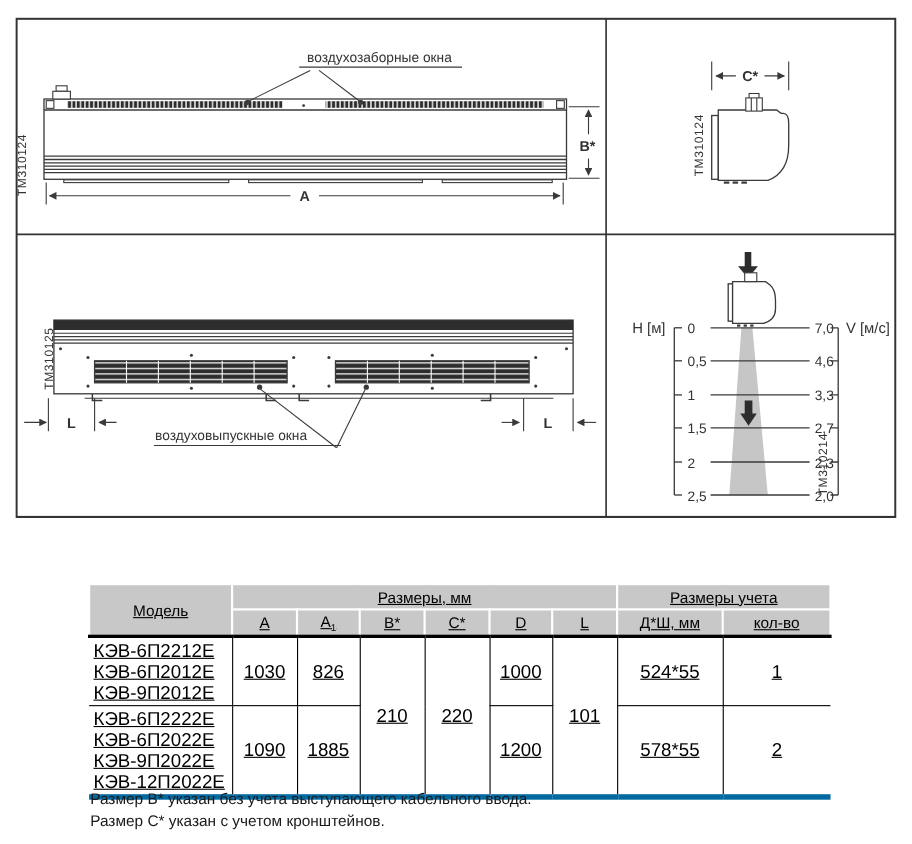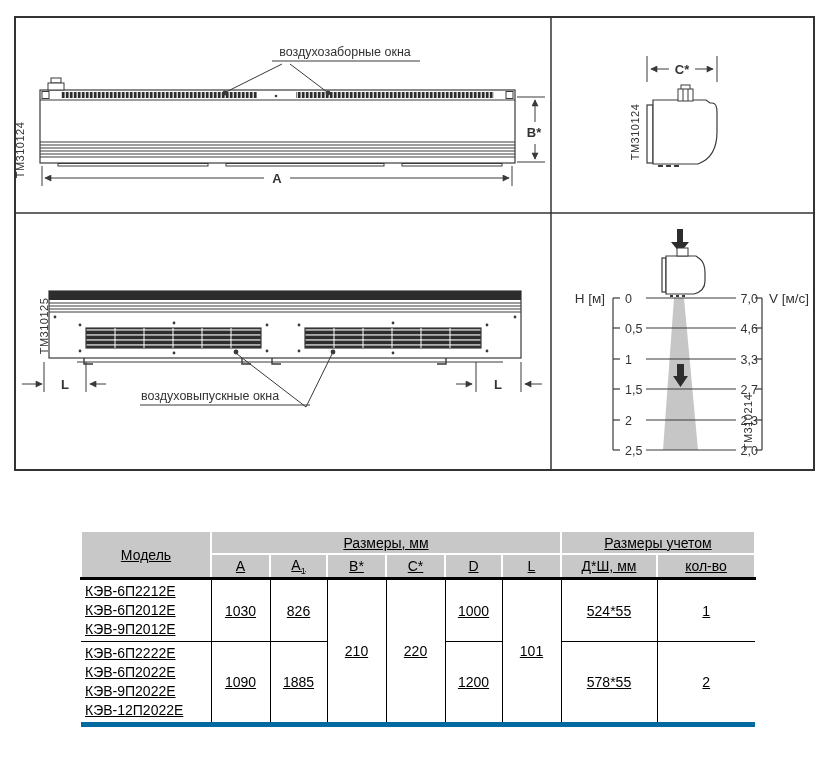--- a/index.html
+++ b/index.html
@@ -10,21 +10,21 @@
   .lbl{font-size:12.5px;}
   .dim{font-size:13px;font-weight:bold;}
   .tick{font-size:12.5px;}
   .axlbl{font-size:13.5px;}
   .wm{font-size:11px;letter-spacing:.5px;}
 
   #dims-table{position:absolute;left:80px;top:530px;border-collapse:collapse;table-layout:fixed;width:674px;text-decoration:underline;}
   #dims-table th{background:#c8c8c8;border:2px solid #fff;font-weight:normal;font-size:14px;padding:0 2px;}
   #dims-table thead tr.h1 th{height:21px;}
   #dims-table thead tr.h2 th{height:22px;}
-  #dims-table td{border:1px solid #000;font-size:14px;text-align:center;vertical-align:middle;padding:0 2px;}
+  #dims-table td{border:1px solid #000;font-size:17px;text-align:center;vertical-align:middle;padding:0 2px;}
   #dims-table td.model{text-align:left;padding:2px 2px 2px 4px;border-left:none;}
   #dims-table td.model div{line-height:19px;white-space:nowrap;}
   #dims-table tr.g1 td{border-top:3px solid #000;height:55px;}
   #dims-table tr.g2 td{height:74px;}
   #dims-table td.last{border-right:none;}
   #dims-table td.bthick{border-bottom:5px solid #0369a1;}
   sub{font-size:9px;}
   #notes{position:absolute;left:82px;top:716px;font-size:14px;line-height:20px;color:#1a1a1a;}
 </style>
 </head>
@@ -262,21 +262,21 @@
       <col style="width:59px">
         <col style="width:57px">
         <col style="width:59px">
         <col style="width:96px">
         <col style="width:98px">
     </colgroup>
     <thead>
       <tr class="h1">
         <th rowspan="2">Модель</th>
         <th colspan="6">Размеры, мм</th>
-        <th colspan="2">Размеры учетом</th>
+        <th colspan="2">Размеры учета</th>
       </tr>
       <tr class="h2">
         <th>A</th>
         <th><span>A</span><sub>1</sub></th>
         <th>B*</th>
         <th>C*</th>
         <th>D</th>
         <th>L</th>
         <th>Д*Ш, мм</th>
         <th>кол-во</th>
@@ -307,14 +307,18 @@
         </td>
         <td class="bthick">1090</td>
         <td class="bthick">1885</td>
         <td class="bthick">1200</td>
         <td class="bthick">578*55</td>
         <td class="last bthick">2</td>
       </tr>
     </tbody>
   </table>
 
+  <div id="notes">
+    <div>Размер B* указан без учета выступающего кабельного ввода.</div>
+    <div>Размер C* указан с учетом кронштейнов.</div>
+  </div>
 
 </div>
 
 </body></html>

